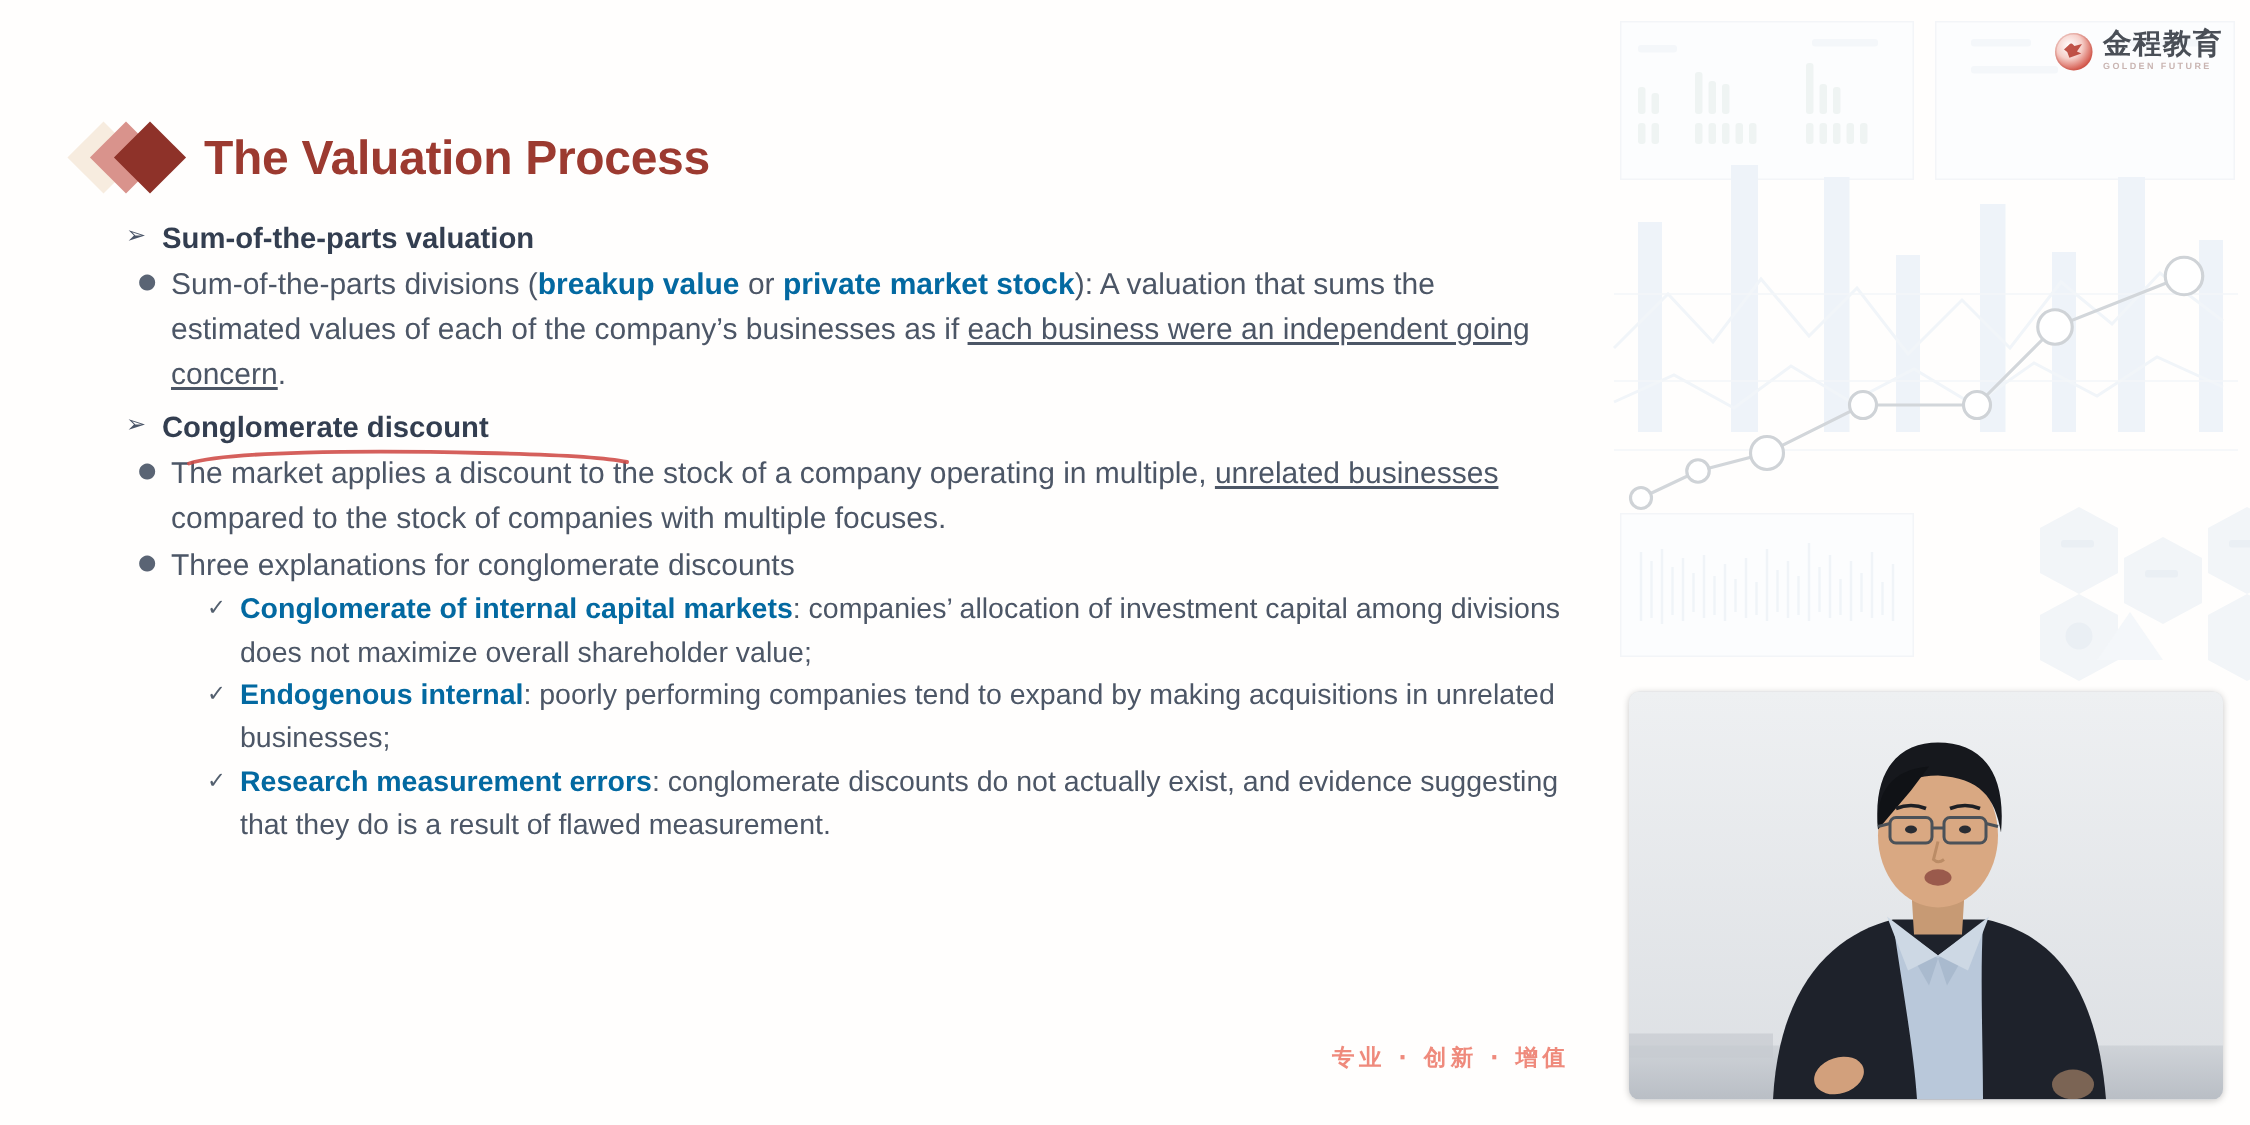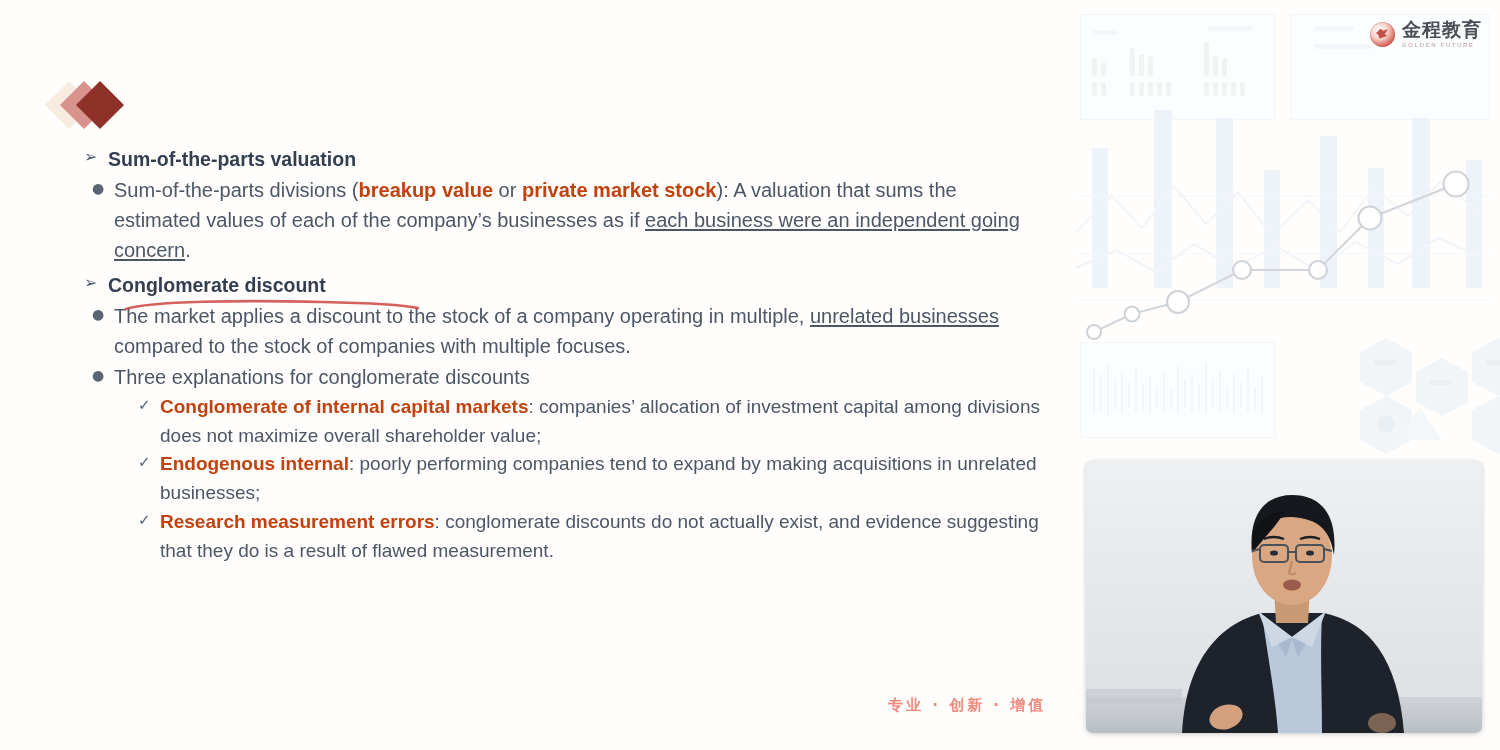--- a/index.html
+++ b/index.html
@@ -41,21 +41,21 @@
   .lvl1 { display:flex; font-size:19.5px; font-weight:bold; line-height:1.42; margin-top:2px;
           color:#333e50; position:relative; }
   .lvl1 .gl { width:24px; flex:none; font-size:16px; color:#4a5568; font-family:"DejaVu Sans", sans-serif; }
   .lvl2 { display:flex; font-size:20px; line-height:1.52; margin-top:1px; color:#4c5666; }
   .lvl2 .gl { width:30px; flex:none; font-size:14px; padding-left:8px; color:#5a6474;
               font-family:"DejaVu Sans", sans-serif; line-height:1.9; }
   .lvl3 { display:flex; font-size:19px; line-height:1.52; color:#4c5666; }
   .lvl3 .gl { width:26px; flex:none; font-size:15px; color:#54606f; padding-left:4px;
               font-family:"DejaVu Sans", sans-serif; line-height:1.6; }
   .lvl2 .tx, .lvl3 .tx, .lvl1 .tx { flex:1; }
-  b { font-weight:bold; color:#c2410c; }
+  b { font-weight:bold; color:#0369a1; }
   u { text-decoration:underline; text-underline-offset:2px; }
   .blk { margin-top:6px; }
 
   
   #ann { position:absolute; left:38px; top:26px; pointer-events:none; }
 
   
   #tagline { position:absolute; left:868px; top:696px; font-size:15px; font-weight:bold;
       color:#ef8a7c; letter-spacing:3px; font-family:"DejaVu Sans", sans-serif;margin-left:20px; }
 
@@ -193,20 +193,21 @@
       <span class="en">GOLDEN FUTURE</span>
     </div>
   </div>
 
   <div id="title-row">
     <div class="diamonds">
       <div class="dia d1"></div>
         <div class="dia d2"></div>
         <div class="dia d3"></div>
     </div>
+    <h1 id="title">The Valuation Process</h1>
   </div>
 
   <div id="body">
 
     <div class="lvl1">
       <span class="gl">➢</span>
       <span class="tx">Sum-of-the-parts valuation</span>
     </div>
 
     <div class="lvl2">

